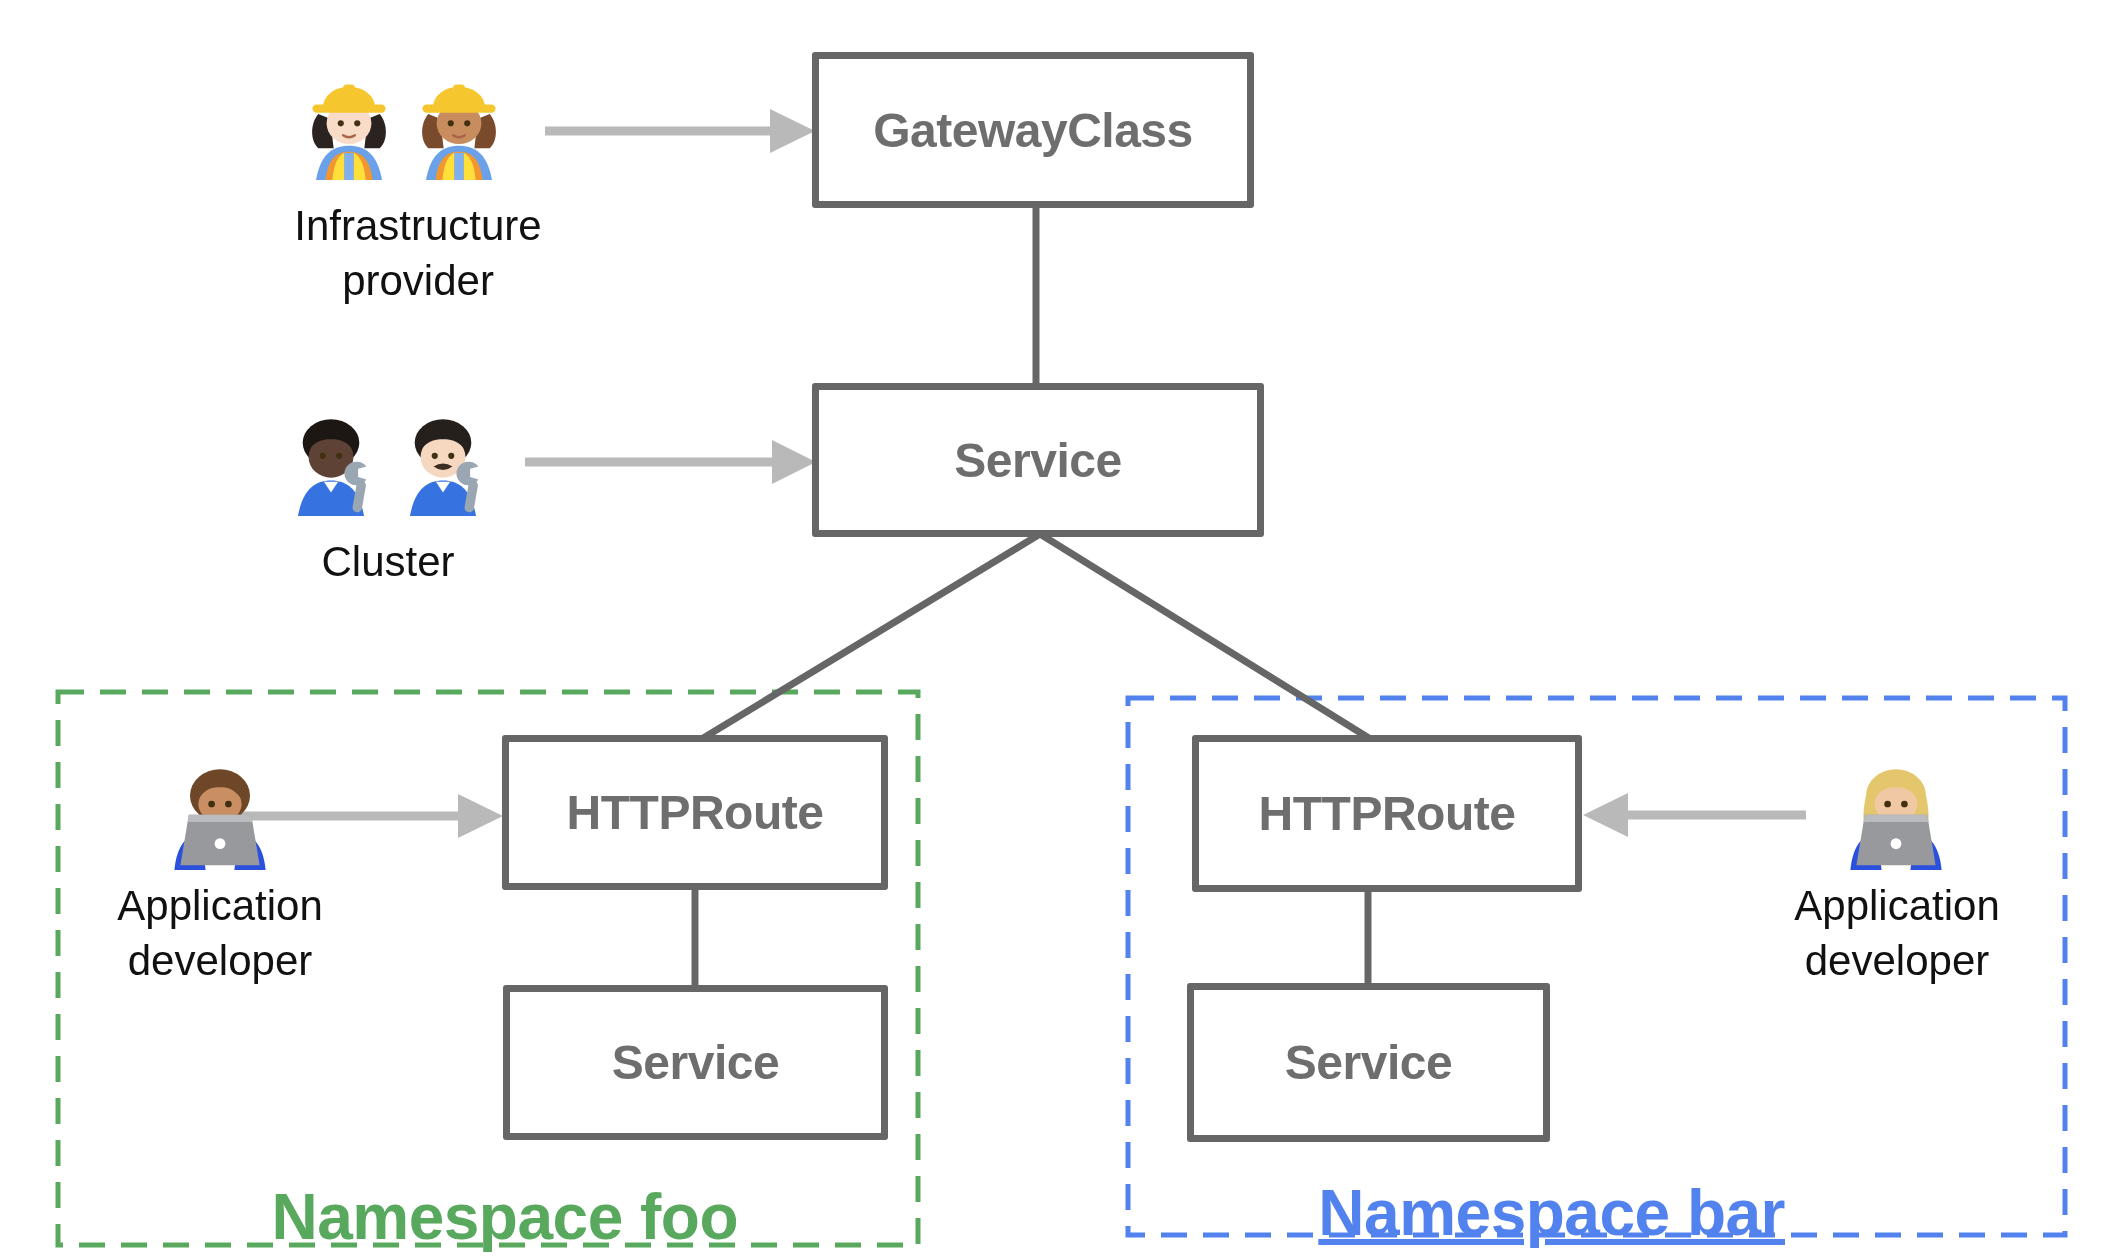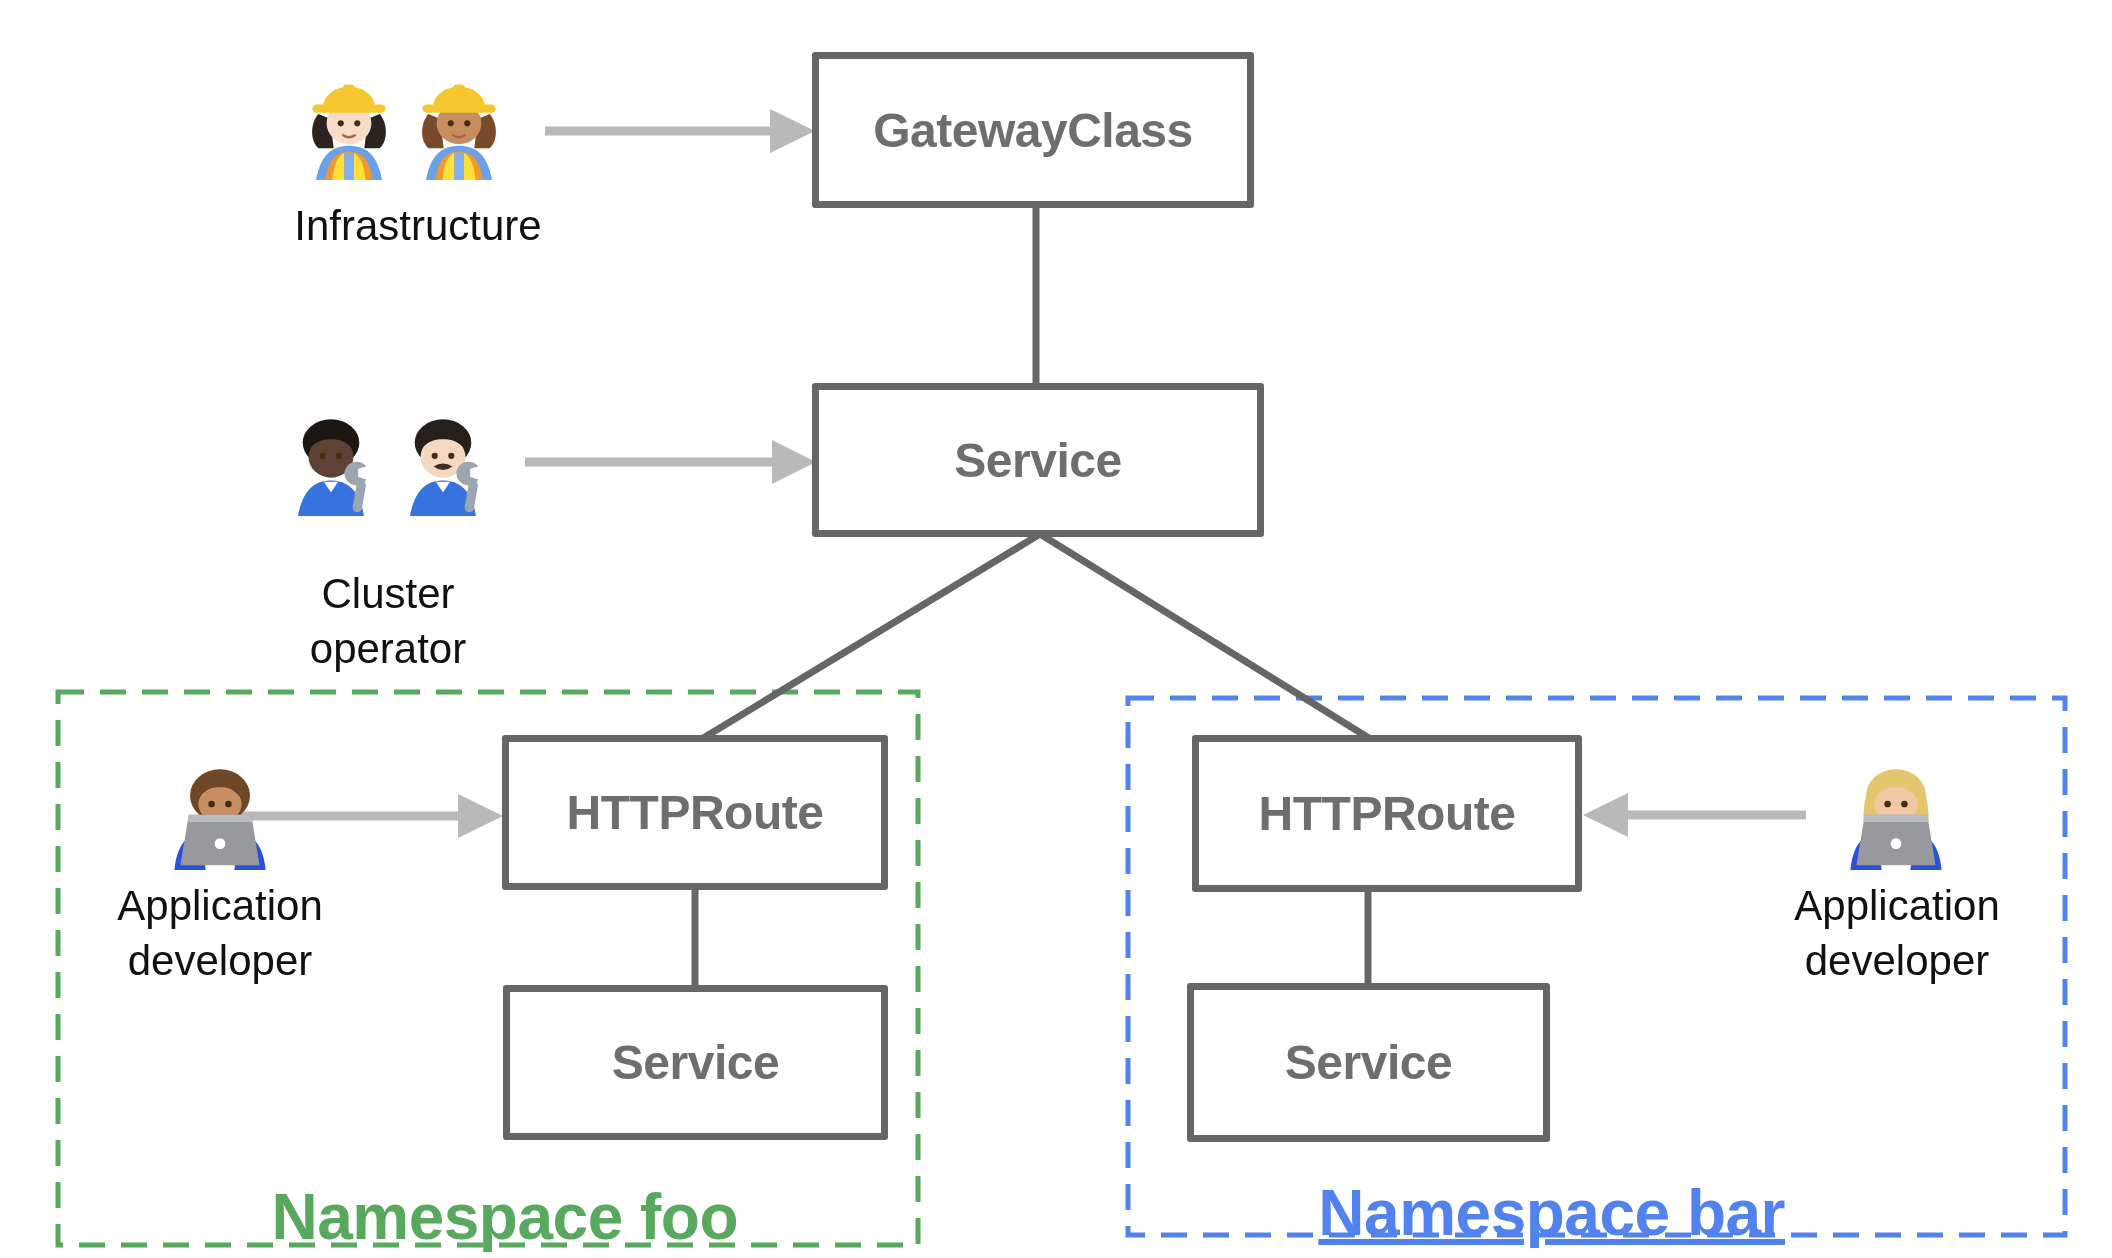--- a/index.html
+++ b/index.html
@@ -126,31 +126,31 @@
   </div>
 
   <svg class="person p-worker1" style="left:290px;top:62px;width:118px;height:118px;" viewBox="0 0 100 100">
       <use href="#p-worker"></use>
     </svg>
   <svg class="person p-worker2" style="left:400px;top:62px;width:118px;height:118px;" viewBox="0 0 100 100">
       <use href="#p-worker"></use>
     </svg>
   <div class="actor-label" style="left:218px;top:198px;width:400px;">
     <div>Infrastructure</div>
+    <div>provider</div>
   </div>
 
   <svg class="person p-mech1" style="left:272px;top:398px;width:118px;height:118px;" viewBox="0 0 100 100">
       <use href="#p-mech"></use>
     </svg>
   <svg class="person p-mech2" style="left:384px;top:398px;width:118px;height:118px;" viewBox="0 0 100 100">
       <use href="#p-mech"></use>
     </svg>
-  <div class="actor-label" style="left:188px;top:534px;width:400px;margin-top:32px;">
+  <div class="actor-label" style="left:188px;top:534px;width:400px;">
     <div>Cluster</div>
-    <div>operator</div>
   </div>
 
   <svg class="person p-tech1" style="left:160px;top:750px;width:120px;height:120px;" viewBox="0 0 100 100">
       <use href="#p-tech"></use>
     </svg>
   <div class="actor-label" style="left:20px;top:878px;width:400px;">
     <div>Application</div>
     <div>developer</div>
   </div>
 

